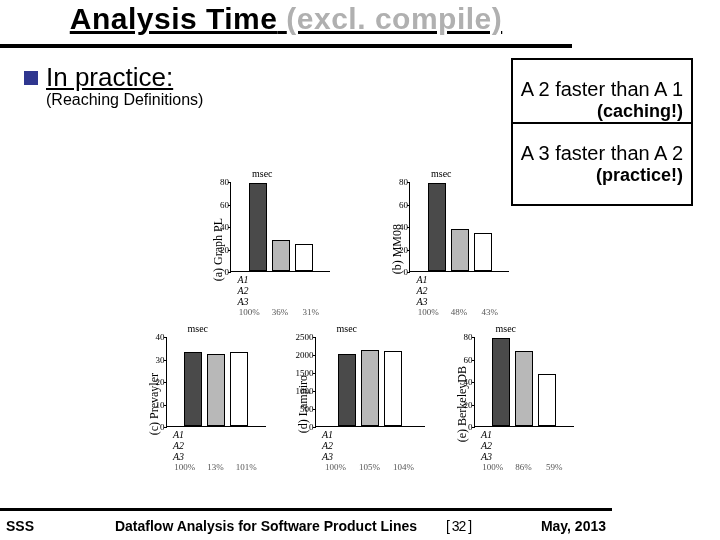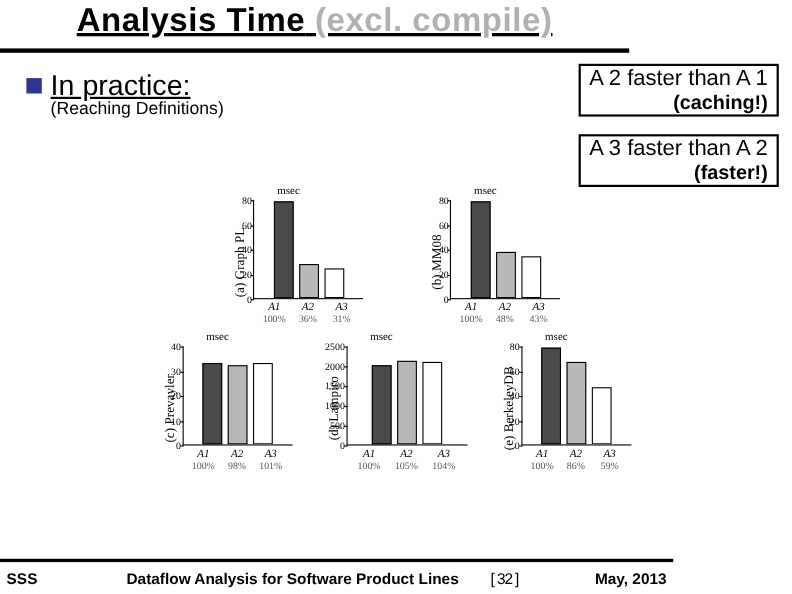--- a/index.html
+++ b/index.html
@@ -18,22 +18,22 @@
 
   .heading {
     position: absolute; left: 24px; top: 62px;
   }
   .bullet-row { display: flex; align-items: center; }
   .sq { width: 14px; height: 14px; background: #2f368f; margin-right: 8px; }
   .h1 { font-size: 26px; font-weight: 400; text-decoration: underline; }
   .sub { font-size: 16px; margin-left: 22px; margin-top: -2px; }
 
   .callout {
-    position: absolute; right: 12px; border: 2px solid #000;
-    padding: 0 8px; font-size: 20px; text-align: right; background: #fff;
+    position: absolute; right: 27px; border: 2px solid #000;
+    padding: 18px 8px; font-size: 20px; text-align: right; background: #fff;
   }
   .callout .tag { font-family: "Arial Black", Arial, sans-serif; font-weight: 900; font-size: 18px; }
   #co1 { top: 58px; }
   #co2 { top: 122px; }
 
   
   .charts { position: absolute; left: 20px; top: 182px; width: 680px; }
   .row1 { display: flex; justify-content: center; gap: 60px; margin-bottom: 20px; }
   .row2 { display: flex; justify-content: center; gap: 30px; }
 
@@ -49,21 +49,21 @@
   .ticks { position: absolute; left: -24px; top: 0; height: 100%; width: 22px; }
   .tick { position: absolute; right: 0; font-size: 9px; font-family: "Times New Roman", serif; text-align: right; width: 22px; line-height: 1; }
   .tickline { position: absolute; left: -3px; width: 3px; height: 1px; background: #000; }
 
   .bars { display: flex; align-items: flex-end; justify-content: center; gap: 5px; width: 100%; height: 100%; padding: 0 6px; }
   .bar { width: 18px; border: 1px solid #000; }
   .b1 { background: #4a4a4a; }
   .b2 { background: #b8b8b8; }
   .b3 { background: #ffffff; }
 
-  .xlabels { display: flex; justify-content: space-around; font-size: 10px; font-family: "Times New Roman", serif; font-style: italic; margin-top: 2px; padding: 0 4px; }
+  .xlabels { display: flex; justify-content: space-around; font-size: 10px; font-family: "Times New Roman", serif; font-style: italic; margin-top: 2px; padding: 0 4px; flex-direction: column; }
   .xlabels span { width: 18px; text-align: center; }
   .pct { display: flex; justify-content: space-around; font-size: 9px; font-family: "Times New Roman", serif; color: #555; padding: 0 4px; align-items: flex-end; }
   .pct span { width: 22px; text-align: center; }
 
   
   .footer {
     position: absolute; left: 0; bottom: 0; width: 612px; height: 32px;
     border-top: 3px solid #000;
     display: flex; align-items: center; font-size: 14px; font-weight: bold;
     padding: 0 6px;
@@ -90,21 +90,21 @@
     </div>
     <div class="sub">(Reaching Definitions)</div>
   </div>
 
   <div id="co1" class="callout">
     <div>A 2 faster than A 1</div>
     <div class="tag">(caching!)</div>
   </div>
   <div id="co2" class="callout">
     <div>A 3 faster than A 2</div>
-    <div class="tag">(faster!)</div>
+    <div class="tag">(practice!)</div>
   </div>
 
   <div class="charts">
     <div class="row1">
       <div class="chart">
           <div class="ylabel">(a) Graph PL</div>
           <div class="plot">
             <div class="unit">msec</div>
             <div class="axisbox" style="width: 100px; height: 90px;">
               <div class="tickline" style="top: 90px;"></div>
@@ -197,21 +197,21 @@
                 <div class="bar b3" style="height: 74.25px;"></div>
               </div>
             </div>
             <div class="xlabels">
               <span>A1</span>
               <span>A2</span>
               <span>A3</span>
             </div>
             <div class="pct">
               <span>100%</span>
-              <span>98%</span>
+              <span>13%</span>
               <span>101%</span>
             </div>
           </div>
         </div>
       <div class="chart">
           <div class="ylabel">(d) Lampiro</div>
           <div class="plot">
             <div class="unit">msec</div>
             <div class="axisbox" style="width: 110px; height: 90px;">
               <div class="tickline" style="top: 90px;"></div>

